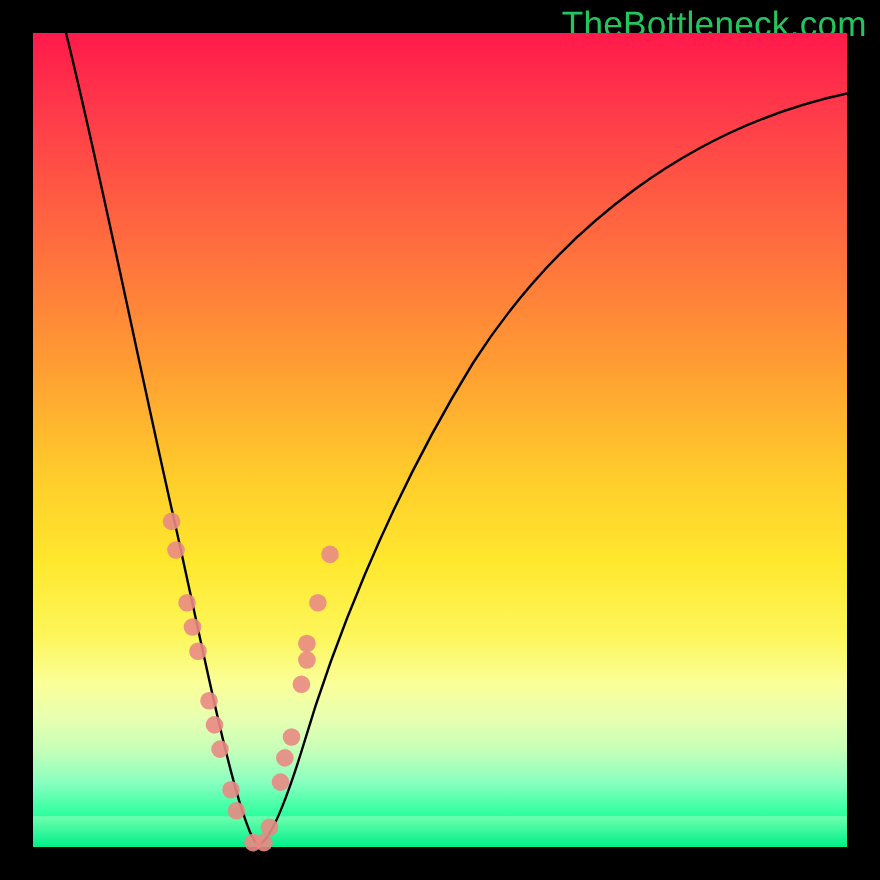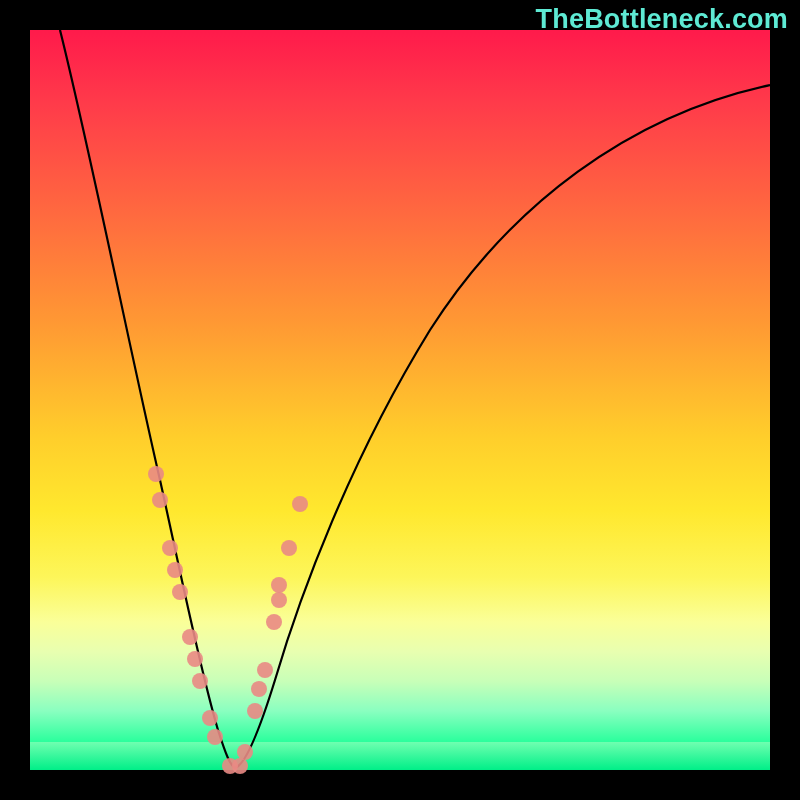--- a/index.html
+++ b/index.html
@@ -38,23 +38,23 @@
       #c8ffb8 88%,
       #8affc0 92%,
       #2fff9e 96%,
       #00ef88 100%
     );
   }
   .watermark {
     position: absolute;
     top: 4px;
     right: 12px;
-    color: #5eead4;
-    font-size: 27px;
-    font-weight: 700;
+    color: #22c55e;
+    font-size: 32px;
+    font-weight: 400;
     letter-spacing: 0.2px;
     user-select: none;
   }
   svg.curve {
     position: absolute;
     top: 0;
     left: 0;
     width: 740px;
     height: 740px;
   }

